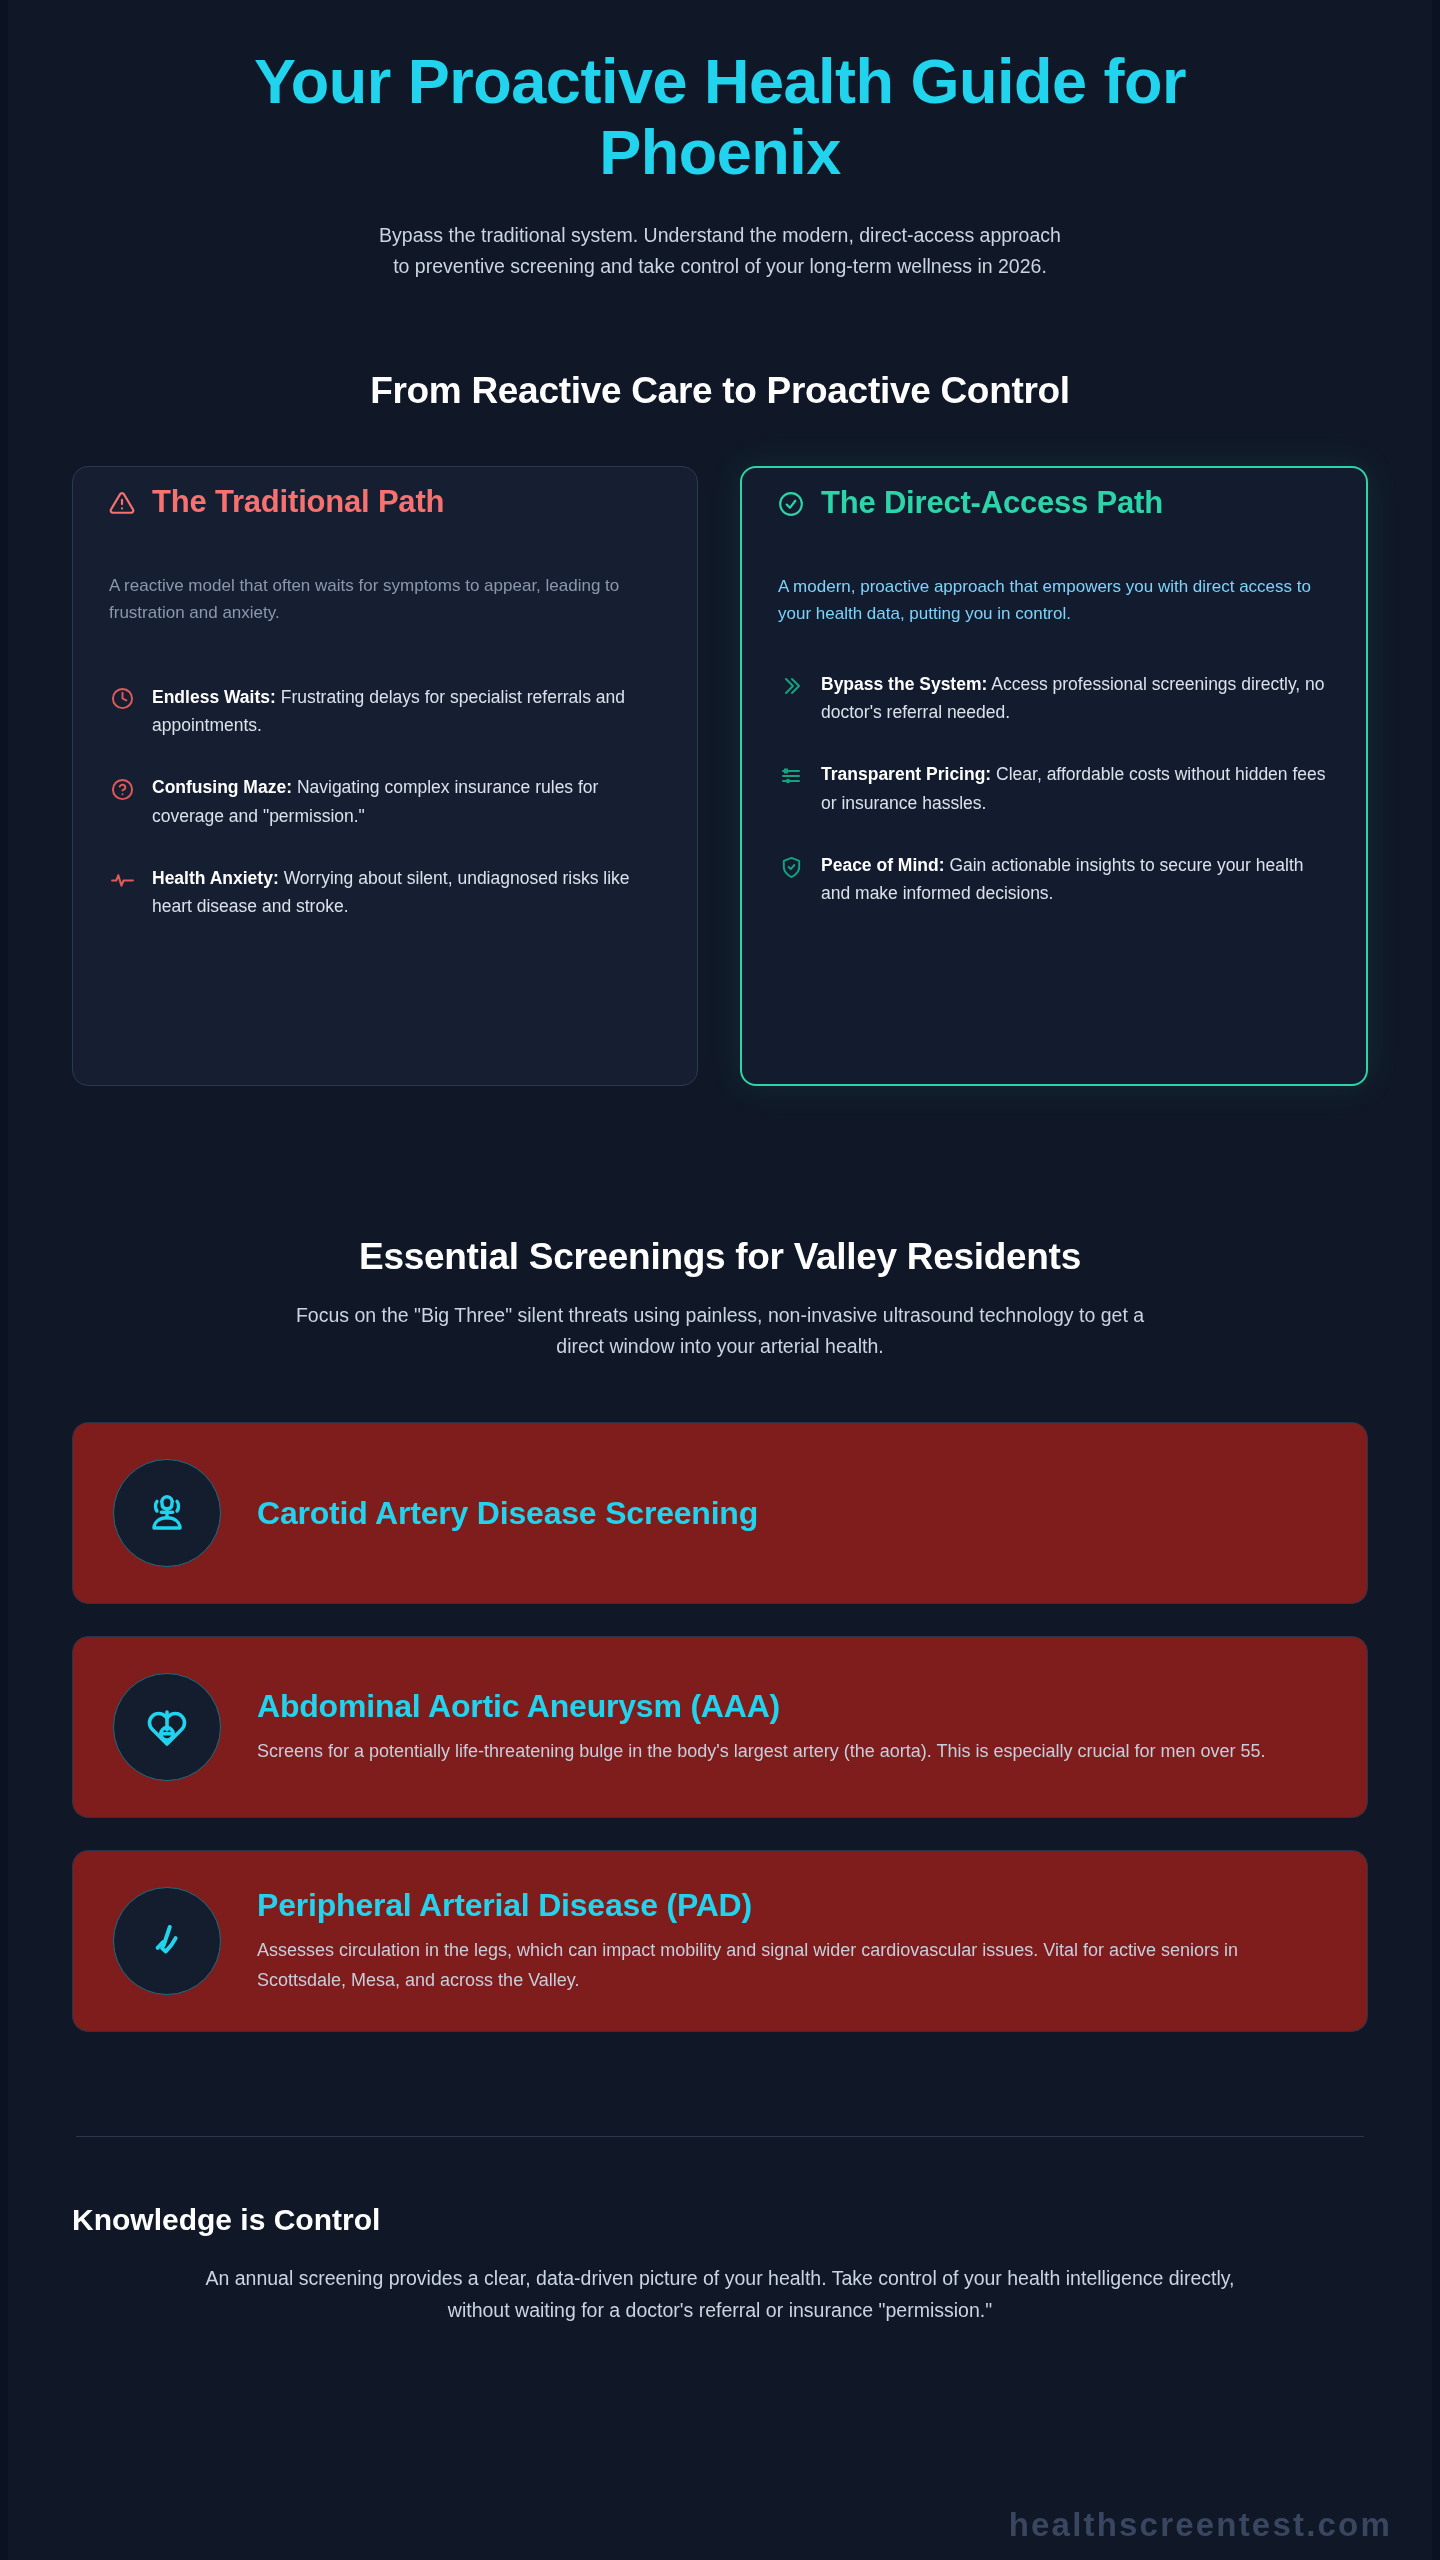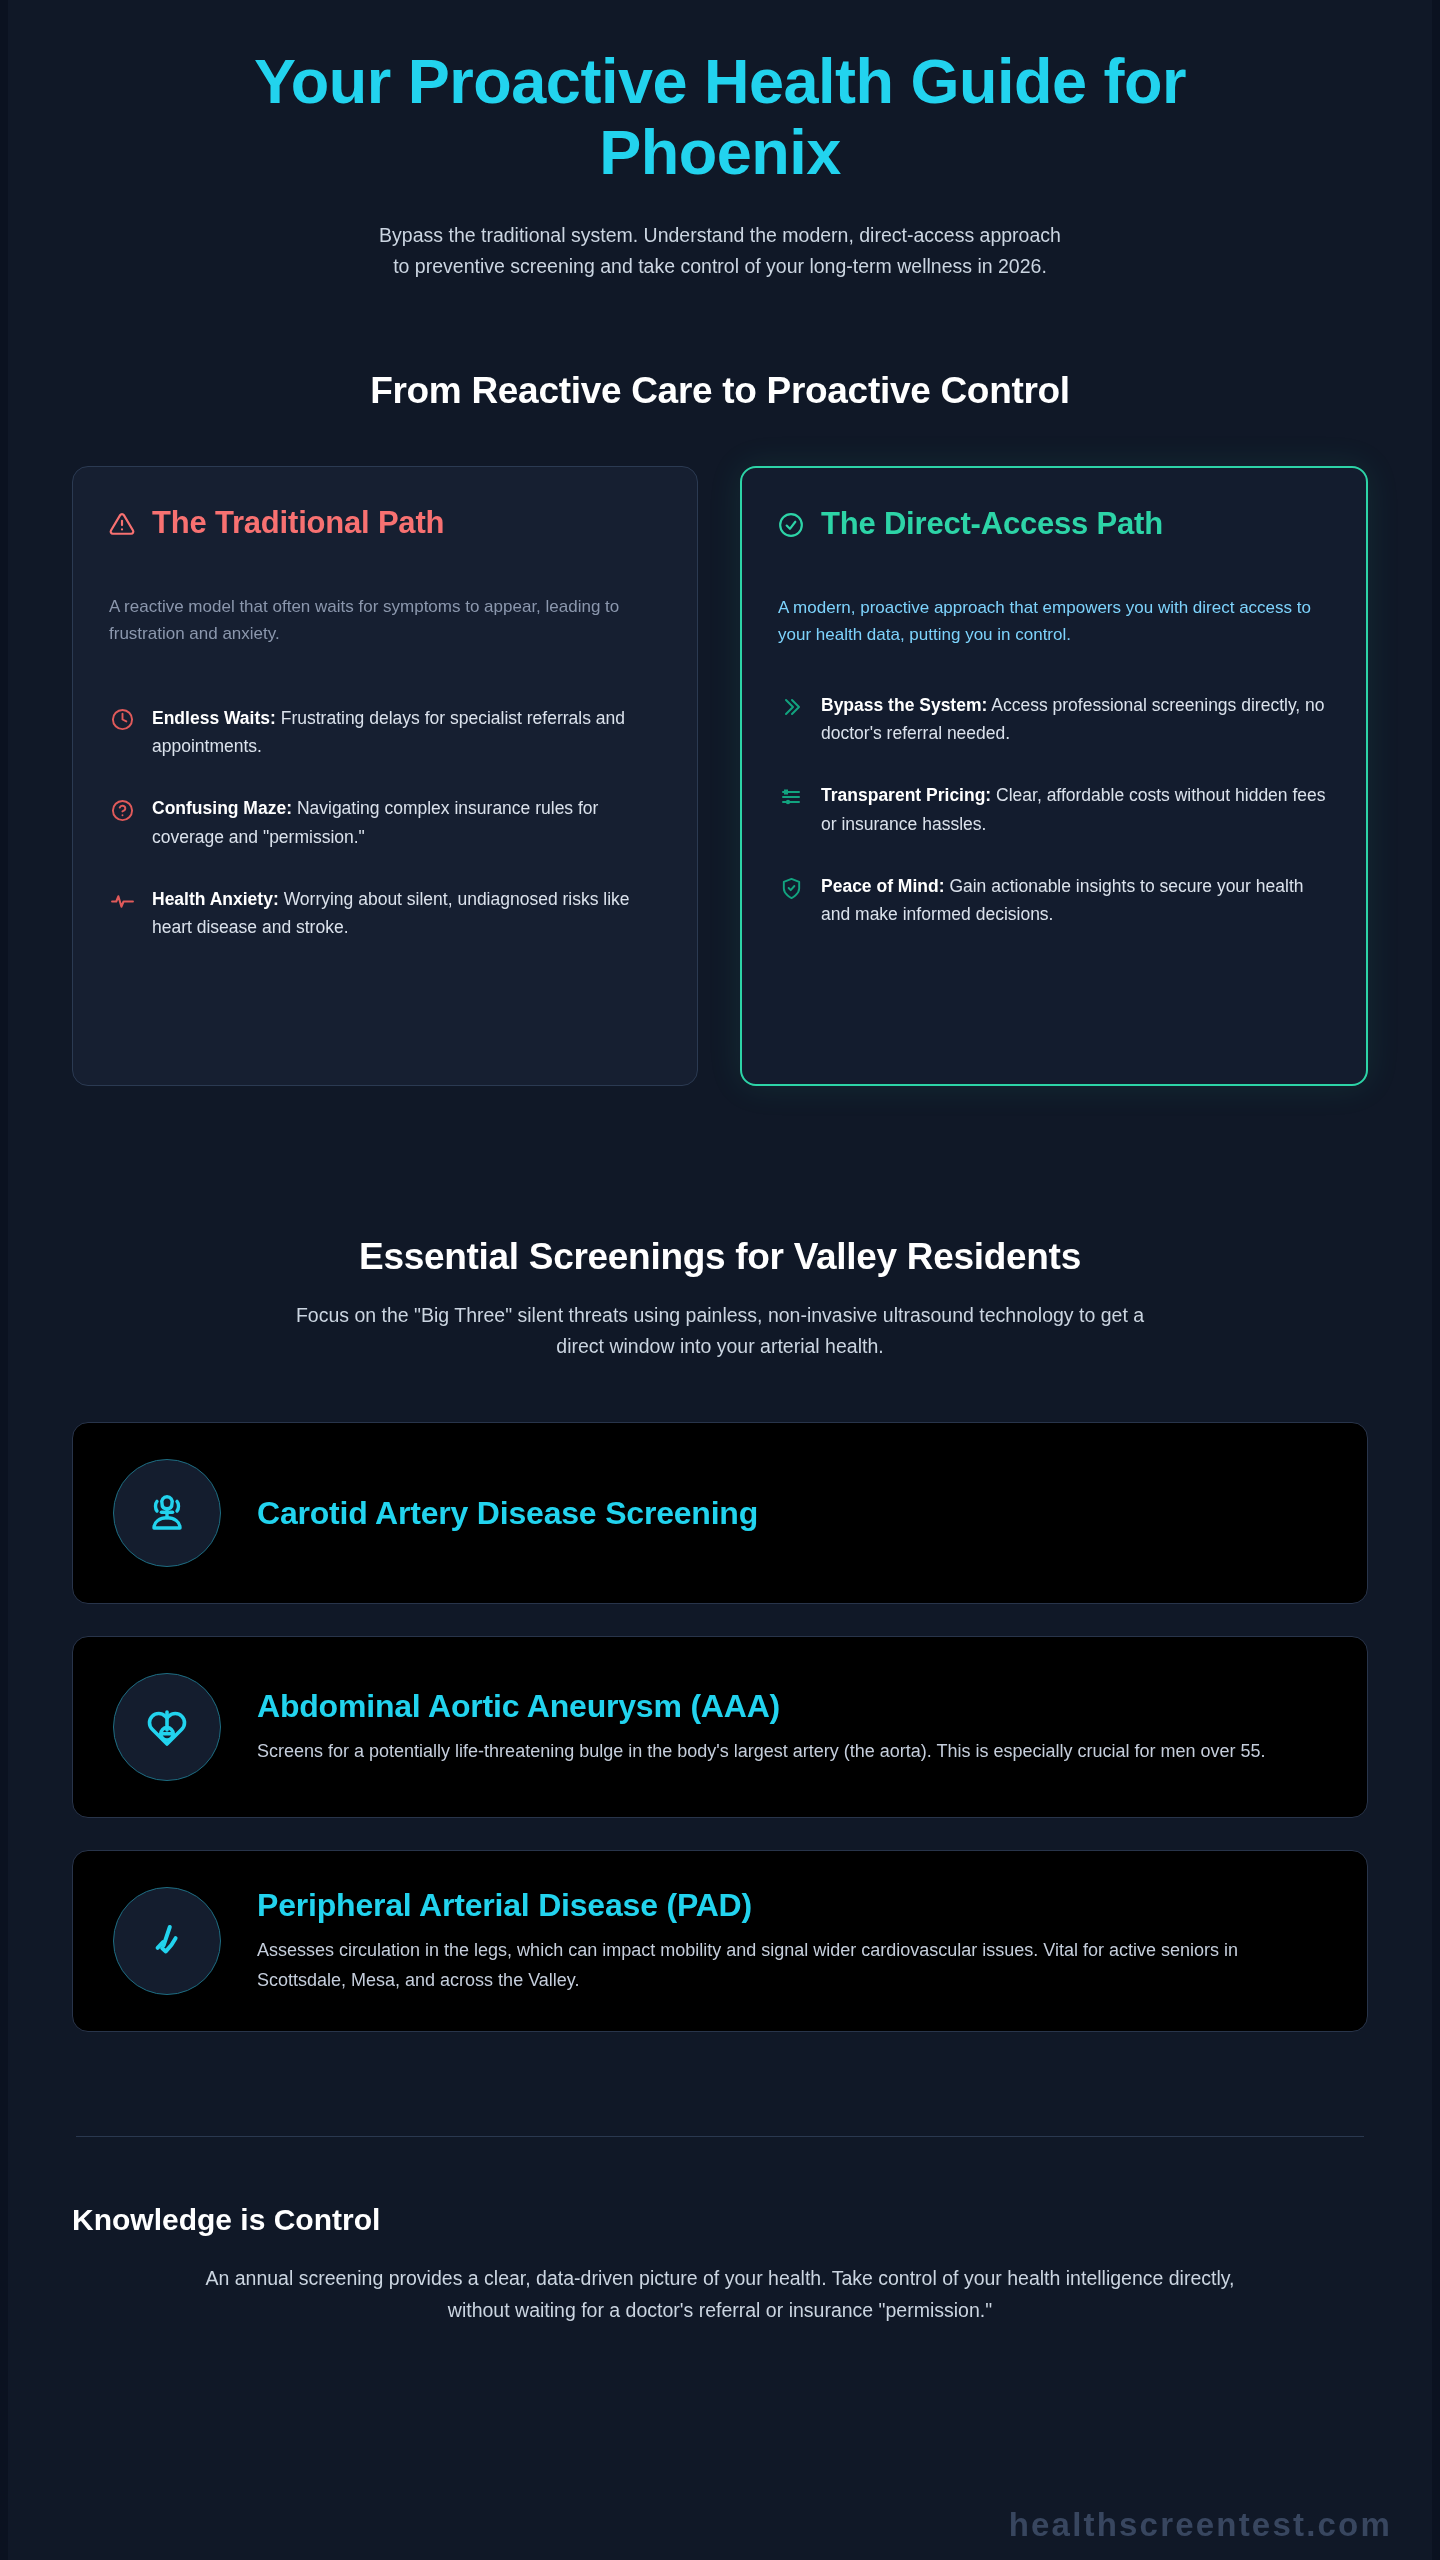--- a/index.html
+++ b/index.html
@@ -82,21 +82,21 @@
   .compare-grid {
     margin-top:54px;
     display:flex;
     gap:42px;
     align-items:flex-start;
   }
 
   .card {
     flex:1 1 0;
     border-radius:16px;
-    padding:38px 36px 40px;
+    padding:17px 36px 40px;
     min-height:620px;
   }
 
   .card.traditional {
     background:#161f31;
     border:1px solid #2b3a52;
   }
 
   .card.direct {
     background:#131c2e;
@@ -148,21 +148,21 @@
   
   .screen-wrap { margin-top:150px; }
 
   .screen-list { margin-top:60px; display:flex; flex-direction:column; gap:32px; }
 
   .screen-card {
     display:flex;
     align-items:center;
     gap:36px;
     padding:36px 40px;
-    background:#000000;
+    background:#7f1d1d;
     border:1px solid #28344a;
     border-radius:16px;
   }
 
   .screen-badge {
     flex:0 0 auto;
     width:108px; height:108px;
     border-radius:50%;
     border:1.5px solid #1d6d82;
     background:#141d2e;

